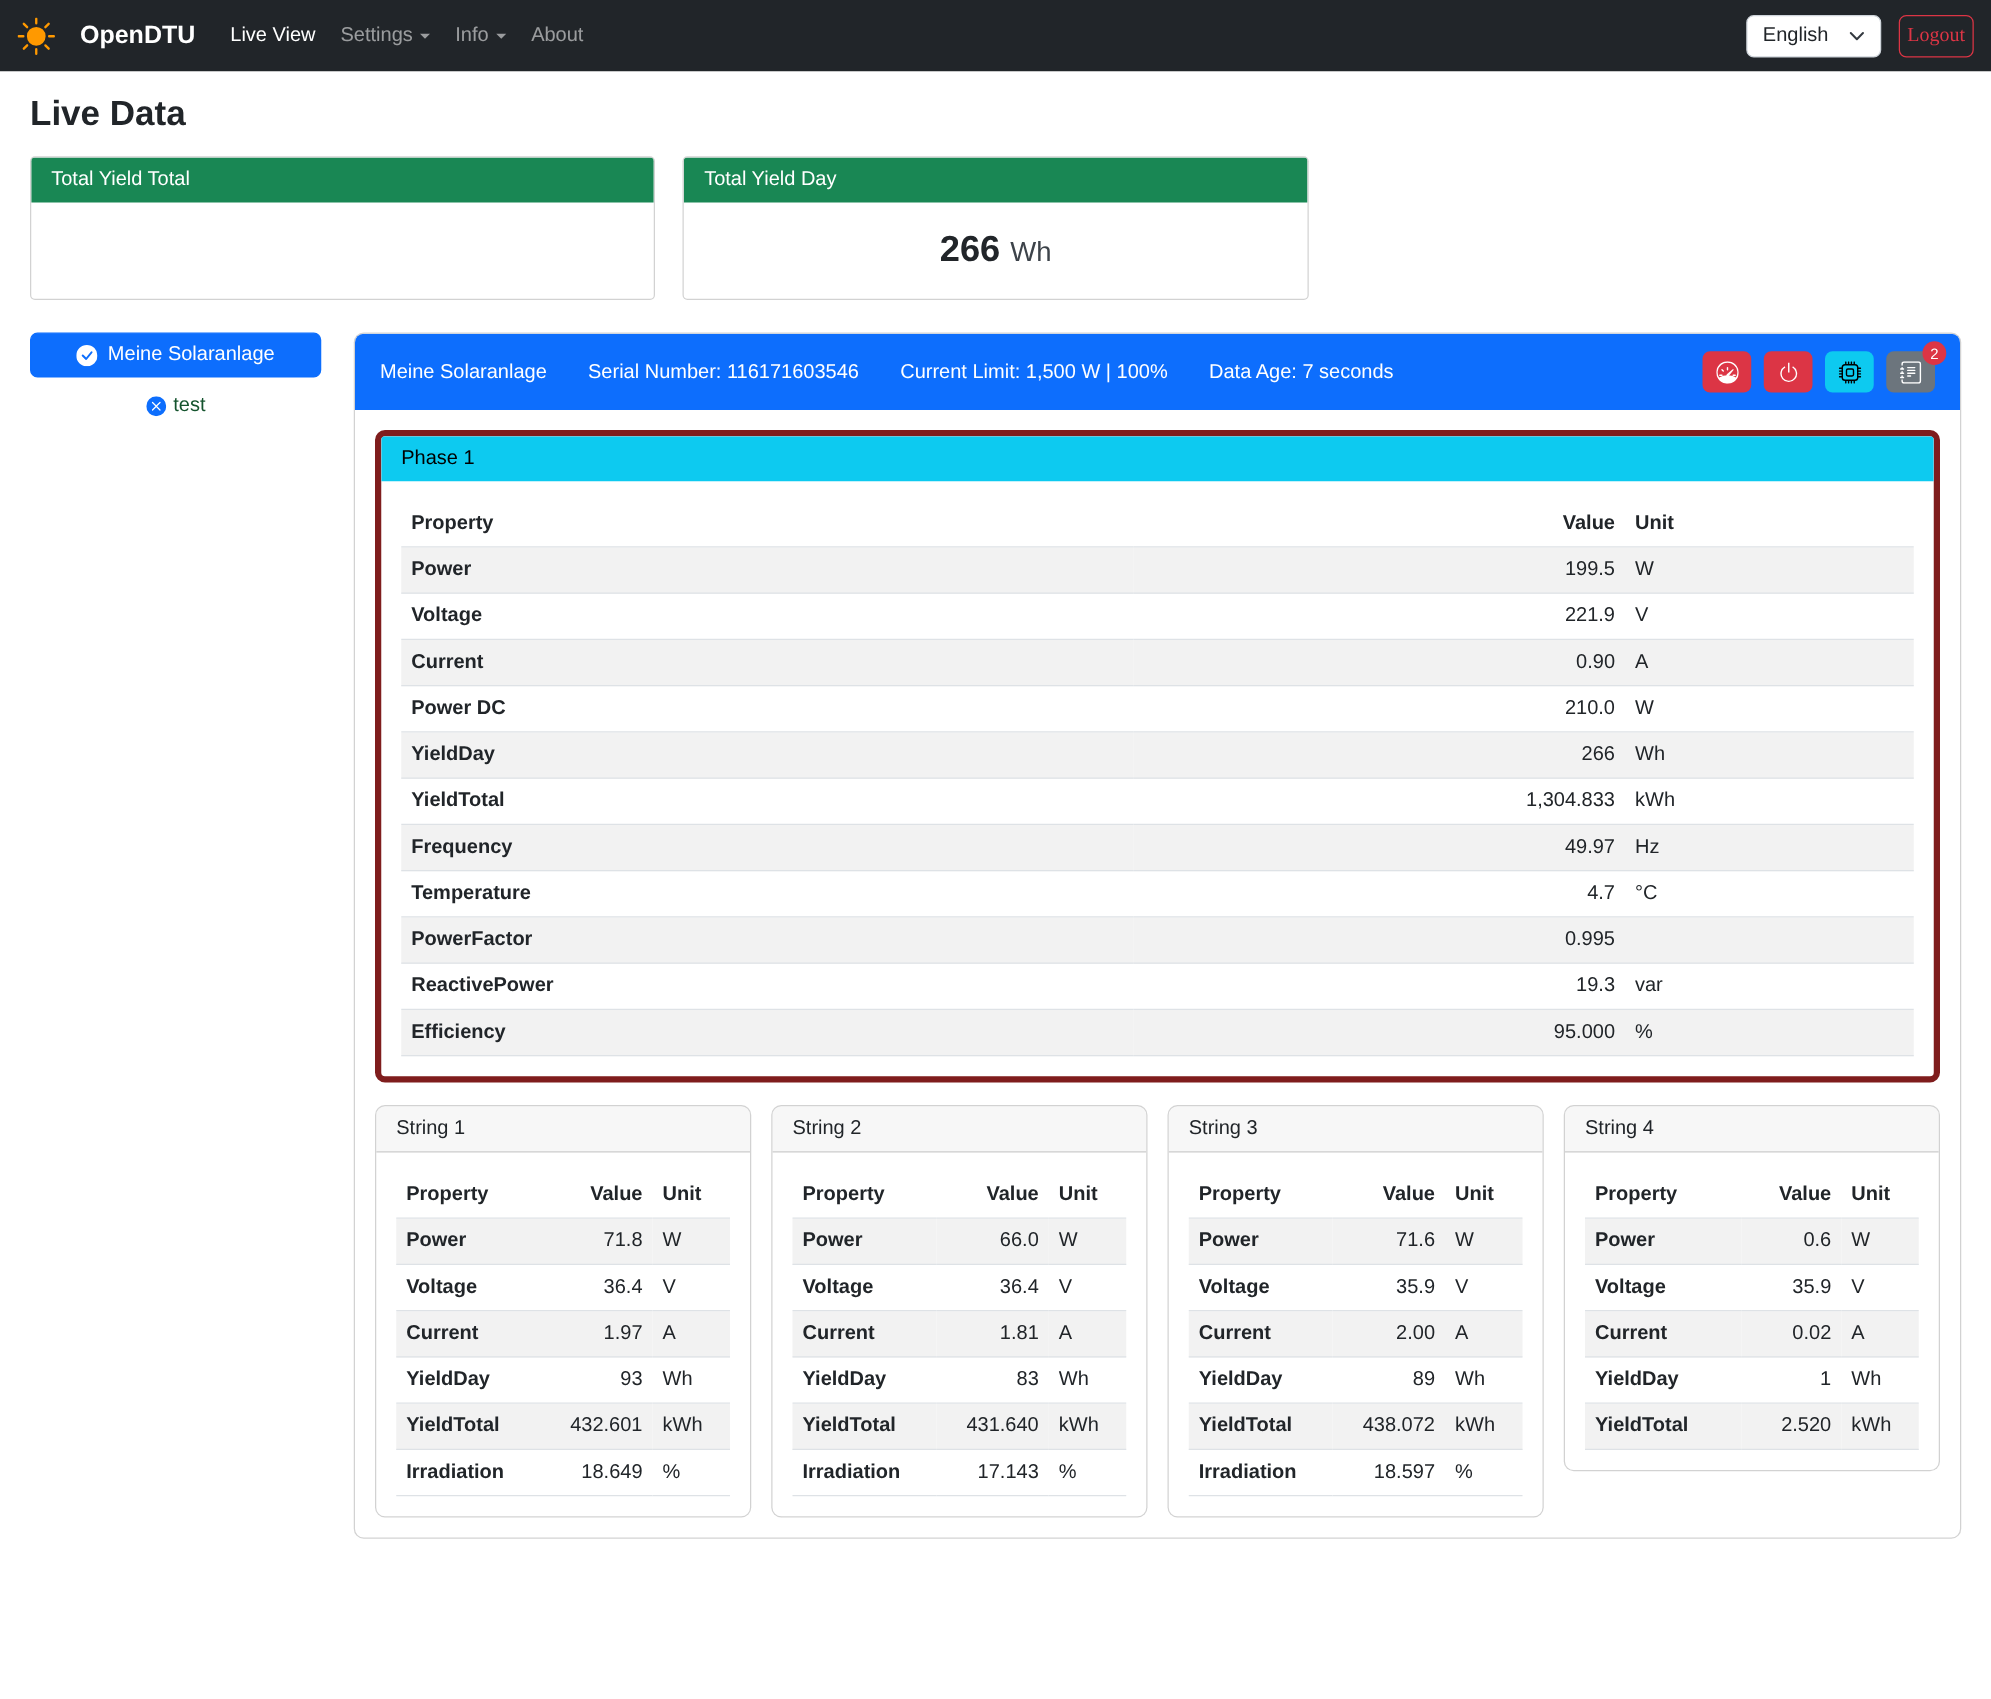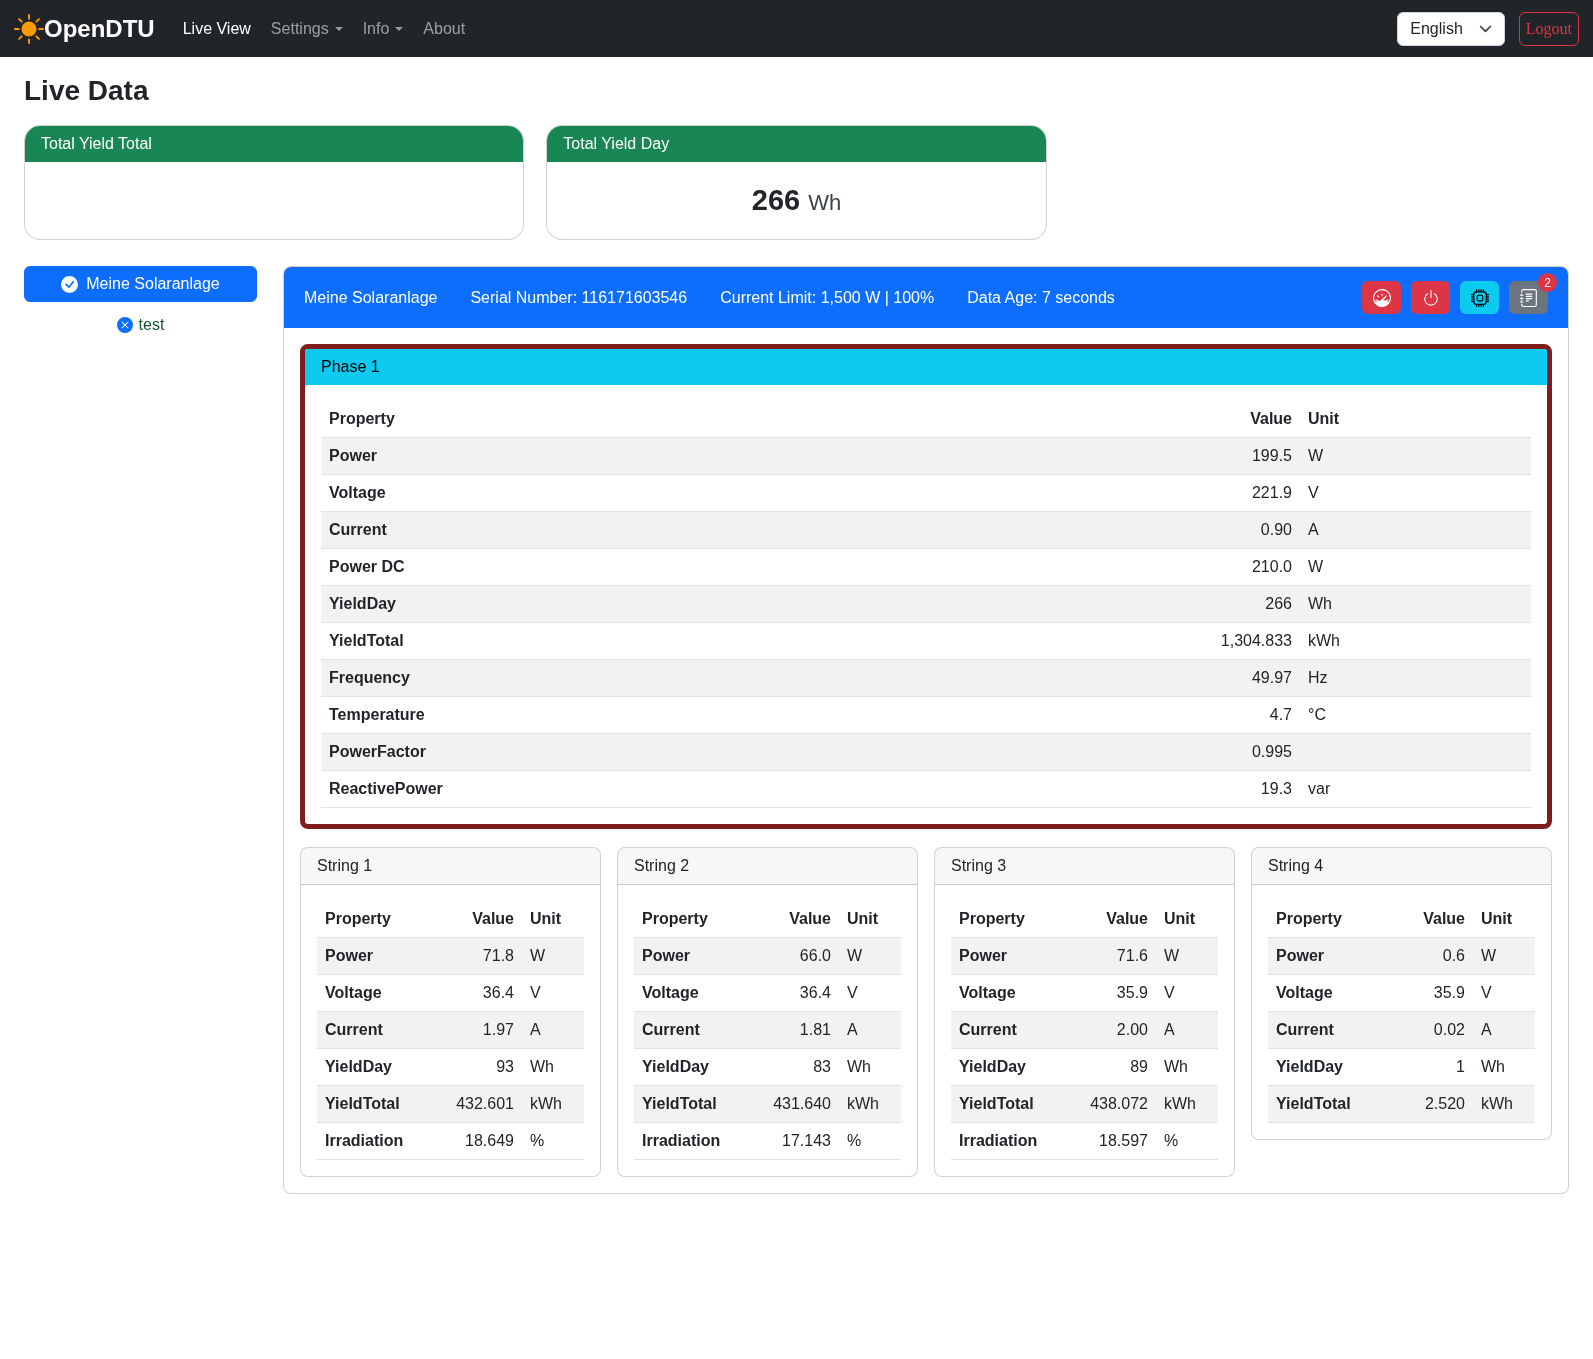--- a/index.html
+++ b/index.html
@@ -1,36 +1,36 @@
 <!DOCTYPE html>
 <html><head>
 <meta charset="utf-8">
 <style>
   html,body{margin:0;padding:0}
   body{width:1593px;font-family:"Liberation Sans",sans-serif;font-size:16px;color:#212529;background:#fff}
   a{text-decoration:none}
 
   
   .navbar{background:#212529;display:flex;align-items:center;height:57px;padding:0 14px;box-sizing:border-box}
-  .brand{display:flex;align-items:center;gap:0;color:#fff;font-size:24px;font-weight:600;margin-right:18px;cursor:pointer}
+  .brand{display:flex;align-items:center;gap:20px;color:#fff;font-size:20px;font-weight:600;margin-right:18px;cursor:pointer}
   .brand-icon{display:flex;align-items:center}
   .nav-links{display:flex;align-items:center}
   .nav-link{color:rgba(255,255,255,.55);padding:8px 10px;cursor:pointer;display:flex;align-items:center}
   .nav-link.active{color:#fff}
   .caret{display:inline-block;margin-left:6px;border-top:4px solid currentColor;border-left:4px solid transparent;border-right:4px solid transparent}
   .nav-right{margin-left:auto;display:flex;align-items:center;gap:14px}
   .lang-select{background:#fff;border:1px solid #ced4da;border-radius:6px;padding:7px 12px;display:flex;align-items:center;gap:16px;color:#212529;cursor:pointer}
   .logout-btn{background:transparent;border:1px solid #dc3545;color:#dc3545;border-radius:6px;padding:7px 6px;font-size:16px;font-family:Liberation Serif, serif;cursor:pointer}
 
   
   .container{padding:0 24px}
   .page-title{font-size:28px;font-weight:600;margin:18px 0}
 
   .cards-row{display:grid;grid-template-columns:repeat(3,1fr);gap:22px;margin-bottom:26px}
-  .scard{border:1px solid rgba(0,0,0,.175);border-radius:16px;overflow:hidden;background:#fff}
+  .scard{border:1px solid rgba(0,0,0,.175);border-radius:4px;overflow:hidden;background:#fff}
   .scard-header{background:#198754;color:#fff;padding:9px 16px}
   .scard-body{padding:22px 16px;text-align:center}
   .scard-value{font-size:29px;font-weight:700}
   .scard-unit{font-size:22px;font-weight:400;color:#3d434a;margin-left:8px}
 
   .content-row{display:grid;grid-template-columns:233px 1fr;gap:26px;align-items:start;margin-bottom:44px}
   .inv-btn{width:100%;display:flex;align-items:center;justify-content:center;gap:8px;background:#0d6efd;color:#fff;border:1px solid #0d6efd;border-radius:6px;padding:8px 10px;font-size:16px;font-family:inherit;cursor:pointer;box-sizing:border-box}
   .test-row{margin-top:14px;display:flex;align-items:center;justify-content:center;gap:6px;color:#14532d;cursor:pointer}
   .icon-wrap{display:flex;align-items:center}
 
@@ -239,20 +239,25 @@
                 <tr>
                     <td class="prop">PowerFactor</td>
                     <td class="val">0.995</td>
                     <td class="unit"></td>
                   </tr>
                 <tr>
                     <td class="prop">ReactivePower</td>
                     <td class="val">19.3</td>
                     <td class="unit">var</td>
                   </tr>
+                <tr>
+                    <td class="prop">Efficiency</td>
+                    <td class="val">95.000</td>
+                    <td class="unit">%</td>
+                  </tr>
               </tbody>
             </table>
           </div>
         </div>
 
         <div class="strings-row">
 
           <div class="string-card">
             <div class="string-header">String 1</div>
             <div class="card-table-wrap">

